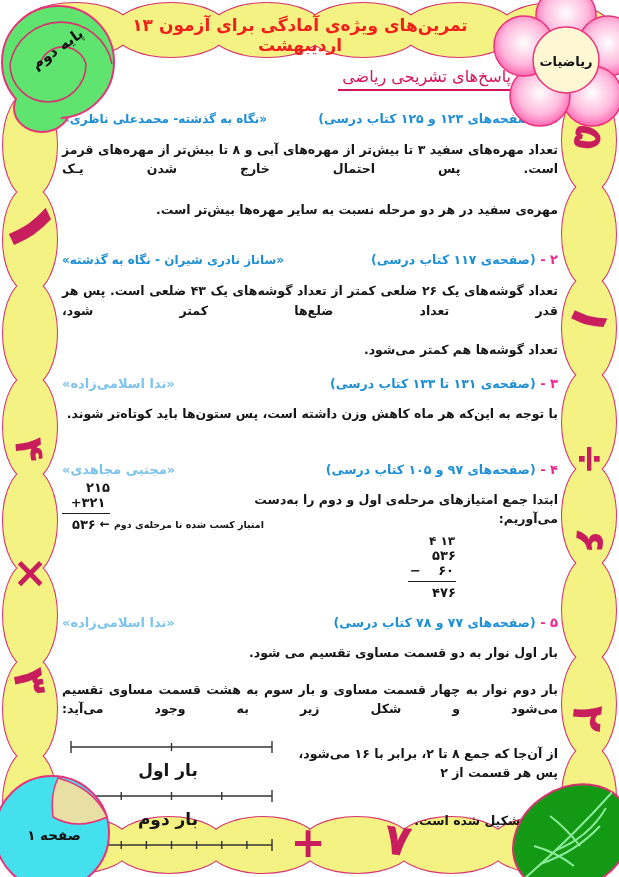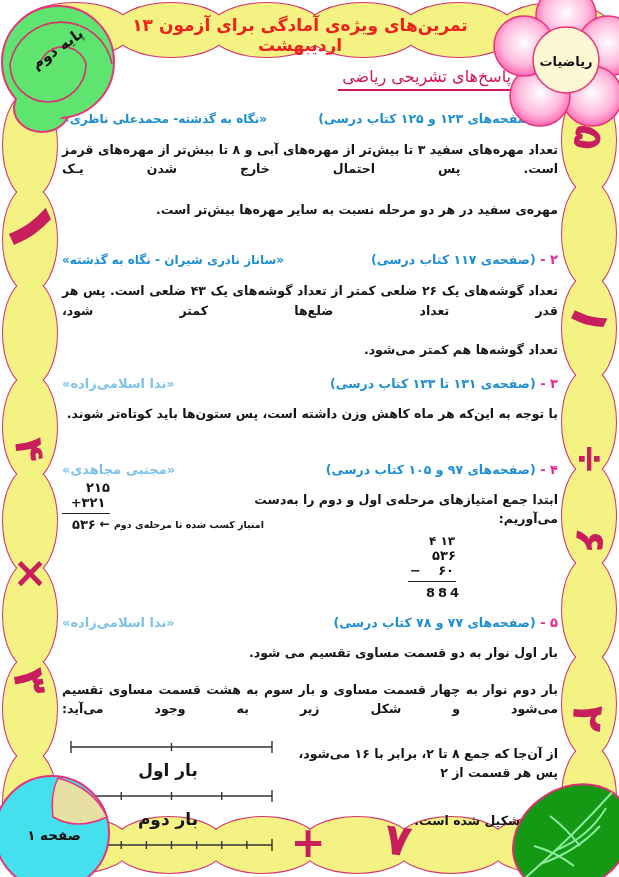--- a/index.html
+++ b/index.html
@@ -186,21 +186,21 @@
 
       <div class="mathsec ms2">
         <div class="mcol">
           <div class="borrow">۴ ۱۳</div>
           <div class="mnumrow pl">۵۳۶</div>
           <div class="subrow">
             <span>−</span>
             <span>۶۰</span>
           </div>
           <div class="mrule"></div>
-          <div class="mnumrow pl">884</div>
+          <div class="mnumrow pl">۴۷۶</div>
         </div>
       </div>
     </div>
 
     <div class="it5">
       <div class="item-head">
         <div><span class="num">۵ - </span><span class="ref">(صفحه‌های ۷۷ و ۷۸ کتاب درسی)</span></div>
         <div class="author light">«ندا اسلامی‌زاده»</div>
       </div>
       <div class="line l1">بار اول نوار به دو قسمت مساوی تقسیم می شود.</div>

